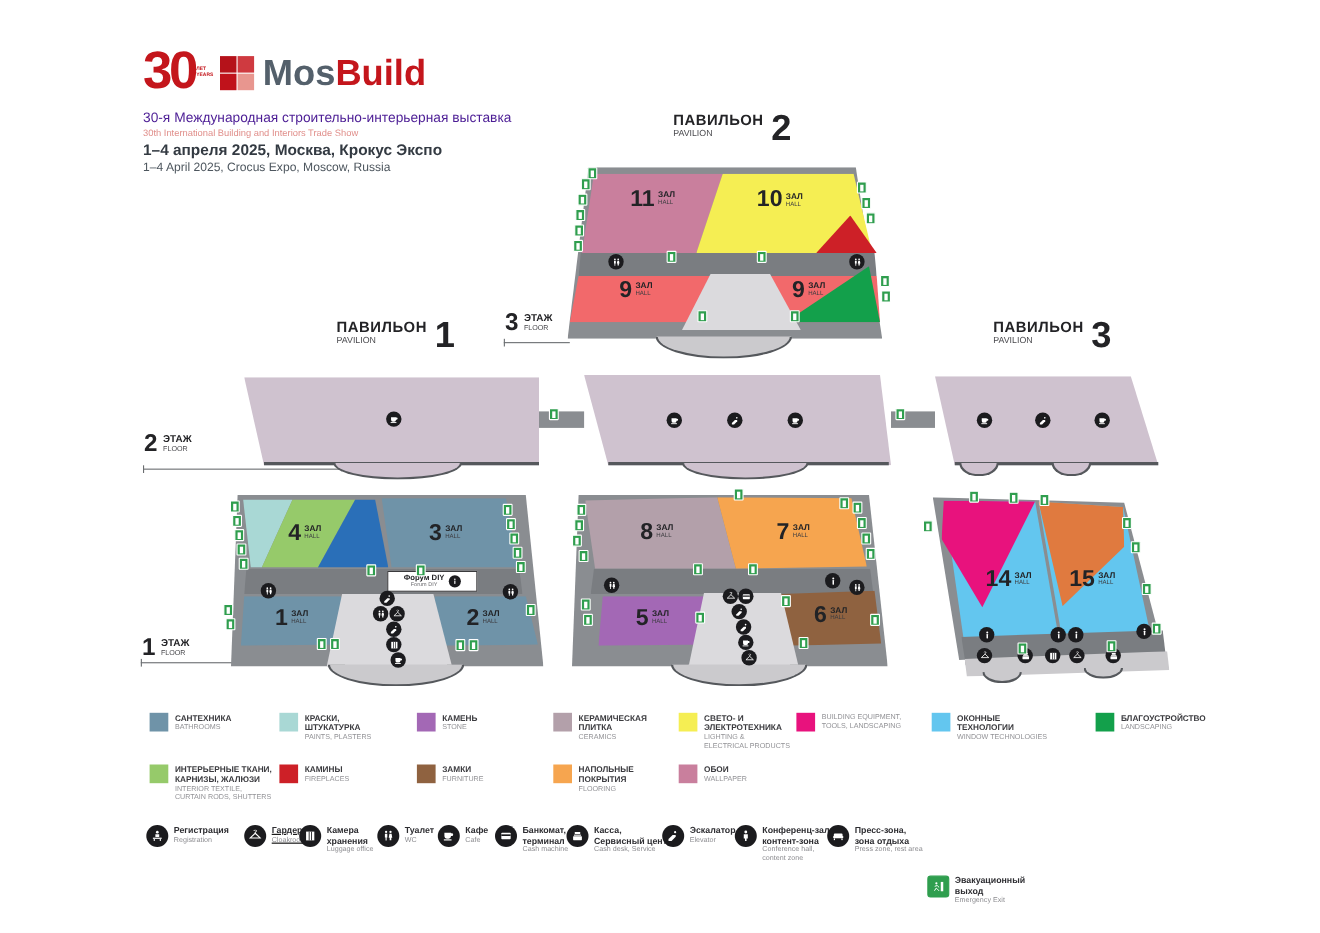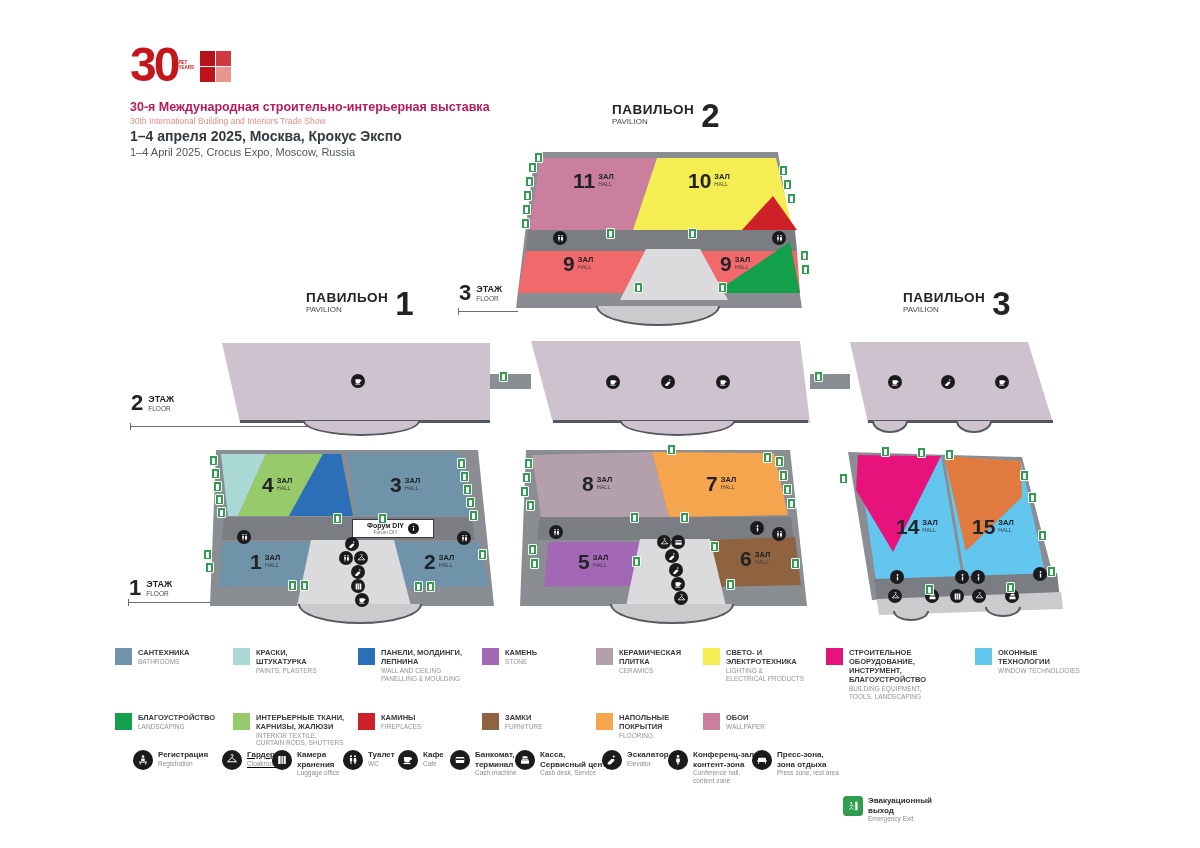--- a/index.html
+++ b/index.html
@@ -45,32 +45,32 @@
   .fline::before{content:"";position:absolute;left:0;top:-3px;width:1px;height:7px;background:#6a6d70;}
   
   .logo{position:absolute;left:130px;top:46px;display:flex;align-items:center;}
   .l30{font-size:48px;font-weight:bold;color:#c4161c;letter-spacing:-3px;line-height:0.8;}
   .lyears{font-size:4.5px;color:#c4161c;margin:2px 0 0 1px;white-space:pre-line;line-height:1.1;font-weight:bold;}
   .lsq{display:grid;grid-template-columns:15px 15px;grid-template-rows:15px 15px;gap:1px;margin:2px 8px 0 6px;}
   .lsq i{display:block;}
   .mbrand{font-size:33px;font-weight:bold;margin-top:0px;line-height:1;}
   .mos{color:#54606b;}
   .build{color:#c4161c;}
-  .t-ru{position:absolute;left:130px;top:100px;font-size:12.5px;font-weight:bold;color:#be185d;}
+  .t-ru{position:absolute;left:130px;top:100px;font-size:12.5px;font-weight:normal;color:#4c1d95;}
   .t-en{position:absolute;left:130px;top:116px;font-size:8.5px;color:#e08e8a;}
   .d-ru{position:absolute;left:130px;top:128px;font-size:14px;font-weight:bold;color:#333a42;}
   .d-en{position:absolute;left:130px;top:146px;font-size:11px;color:#4d565e;}
   
   .forum{position:absolute;left:352px;top:519px;width:82px;height:19px;background:#fff;
          border:1px solid #3a3a3c;display:flex;align-items:center;justify-content:center;gap:4px;box-sizing:border-box;}
   .forum .ft{display:flex;flex-direction:column;align-items:center;}
   .forum b{font-size:7px;font-weight:bold;color:#232326;line-height:1.1;}
   .forum s{text-decoration:none;font-size:5px;color:#6a6a6e;line-height:1.1;}
   
-  .legend{position:absolute;left:115px;top:648px;display:grid;
+  .legend{position:absolute;left:136px;top:648px;display:grid;
           grid-template-columns:118px 125px 124px 114px 107px 123px 149px 118px;row-gap:12px;}
   .lg{display:flex;gap:6px;align-items:flex-start;}
   .sw{width:17px;height:17px;flex:0 0 17px;}
   .lg b{display:block;font-size:7.5px;font-weight:bold;color:#3a3a3e;white-space:pre-line;line-height:1.2;}
   .lg s{display:block;text-decoration:none;font-size:6.5px;color:#939397;white-space:pre-line;line-height:1.2;margin-top:1px;}
   
   .am{position:absolute;top:750px;display:flex;gap:5px;align-items:flex-start;}
   .ac{width:20px;height:20px;border-radius:50%;background:#1b1b1e;display:flex;
       align-items:center;justify-content:center;flex:0 0 20px;box-sizing:border-box;}
   .ac svg{width:12px;height:12px;}
@@ -156,20 +156,21 @@
   <div class="logo">
     <span class="l30">30</span>
     <span class="lyears">ЛЕТ
 YEARS</span>
     <span class="lsq">
       <i style="background: rgb(181, 18, 26);"></i>
       <i style="background: rgb(207, 58, 64);"></i>
       <i style="background: rgb(192, 18, 27);"></i>
       <i style="background: rgb(232, 150, 143);"></i>
     </span>
+    <span class="mbrand"><span class="mos">Mos</span><span class="build">Build</span></span>
   </div>
   <div class="t-ru">30-я Международная строительно-интерьерная выставка</div>
   <div class="t-en">30th International Building and Interiors Trade Show</div>
   <div class="d-ru">1–4 апреля 2025, Москва, Крокус Экспо</div>
   <div class="d-en">1–4 April 2025, Crocus Expo, Moscow, Russia</div>
 
   <div class="pav" style="left:612px;top:103px;">
     <span class="pt">
         <b>ПАВИЛЬОН</b>
         <s>PAVILION</s>
@@ -281,21 +282,21 @@
   <div class="arc" style="left:893px;top:611px;width:36px;height:10px;"></div>
   <div class="arc" style="left:985px;top:607px;width:36px;height:10px;"></div>
 
   <div class="hall-label" style="left:573px;top:172px;">
       <span class="hn">11</span>
       <span class="hs">
         <b>ЗАЛ</b>
         <i>HALL</i>
       </span>
     </div>
-  <div class="hall-label" style="left:688px;top:172px;">
+  <div class="hall-label" style="left:688px;top:172px;align-items:center;">
       <span class="hn">10</span>
       <span class="hs">
         <b>ЗАЛ</b>
         <i>HALL</i>
       </span>
     </div>
   <div class="hall-label" style="left:563px;top:255px;">
       <span class="hn">9</span>
       <span class="hs">
         <b>ЗАЛ</b>
@@ -631,29 +632,20 @@
       </div>
     <div class="lg">
         <i class="sw" style="background: rgb(169, 216, 213);"></i>
         <div>
           <b>КРАСКИ,
 ШТУКАТУРКА</b>
           <s>PAINTS, PLASTERS</s>
         </div>
       </div>
     <div class="lg">
-        <i class="sw" style="background: rgb(42, 111, 184);"></i>
-        <div>
-          <b>ПАНЕЛИ, МОЛДИНГИ,
-ЛЕПНИНА</b>
-          <s>WALL AND CEILING
-PANELLING &amp; MOULDING</s>
-        </div>
-      </div>
-    <div class="lg">
         <i class="sw" style="background: rgb(163, 104, 181);"></i>
         <div>
           <b>КАМЕНЬ</b>
           <s>STONE</s>
         </div>
       </div>
     <div class="lg">
         <i class="sw" style="background: rgb(179, 160, 170);"></i>
         <div>
           <b>КЕРАМИЧЕСКАЯ
@@ -666,22 +658,20 @@
         <div>
           <b>СВЕТО- И
 ЭЛЕКТРОТЕХНИКА</b>
           <s>LIGHTING &amp;
 ELECTRICAL PRODUCTS</s>
         </div>
       </div>
     <div class="lg">
         <i class="sw" style="background: rgb(232, 18, 125);"></i>
         <div>
-          <b>СТРОИТЕЛЬНОЕ ОБОРУДОВАНИЕ,
-ИНСТРУМЕНТ, БЛАГОУСТРОЙСТВО</b>
           <s>BUILDING EQUIPMENT,
 TOOLS, LANDSCAPING</s>
         </div>
       </div>
     <div class="lg">
         <i class="sw" style="background: rgb(99, 198, 239);"></i>
         <div>
           <b>ОКОННЫЕ
 ТЕХНОЛОГИИ</b>
           <s>WINDOW TECHNOLOGIES</s>

